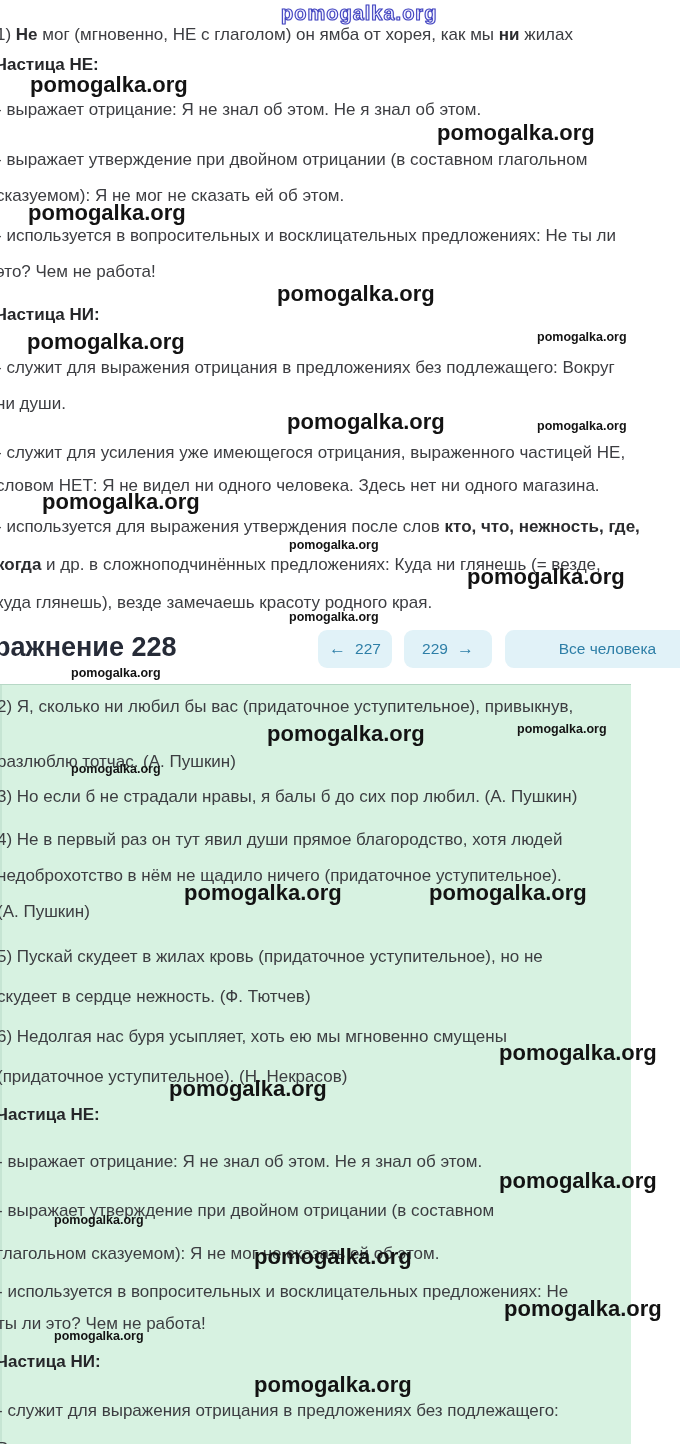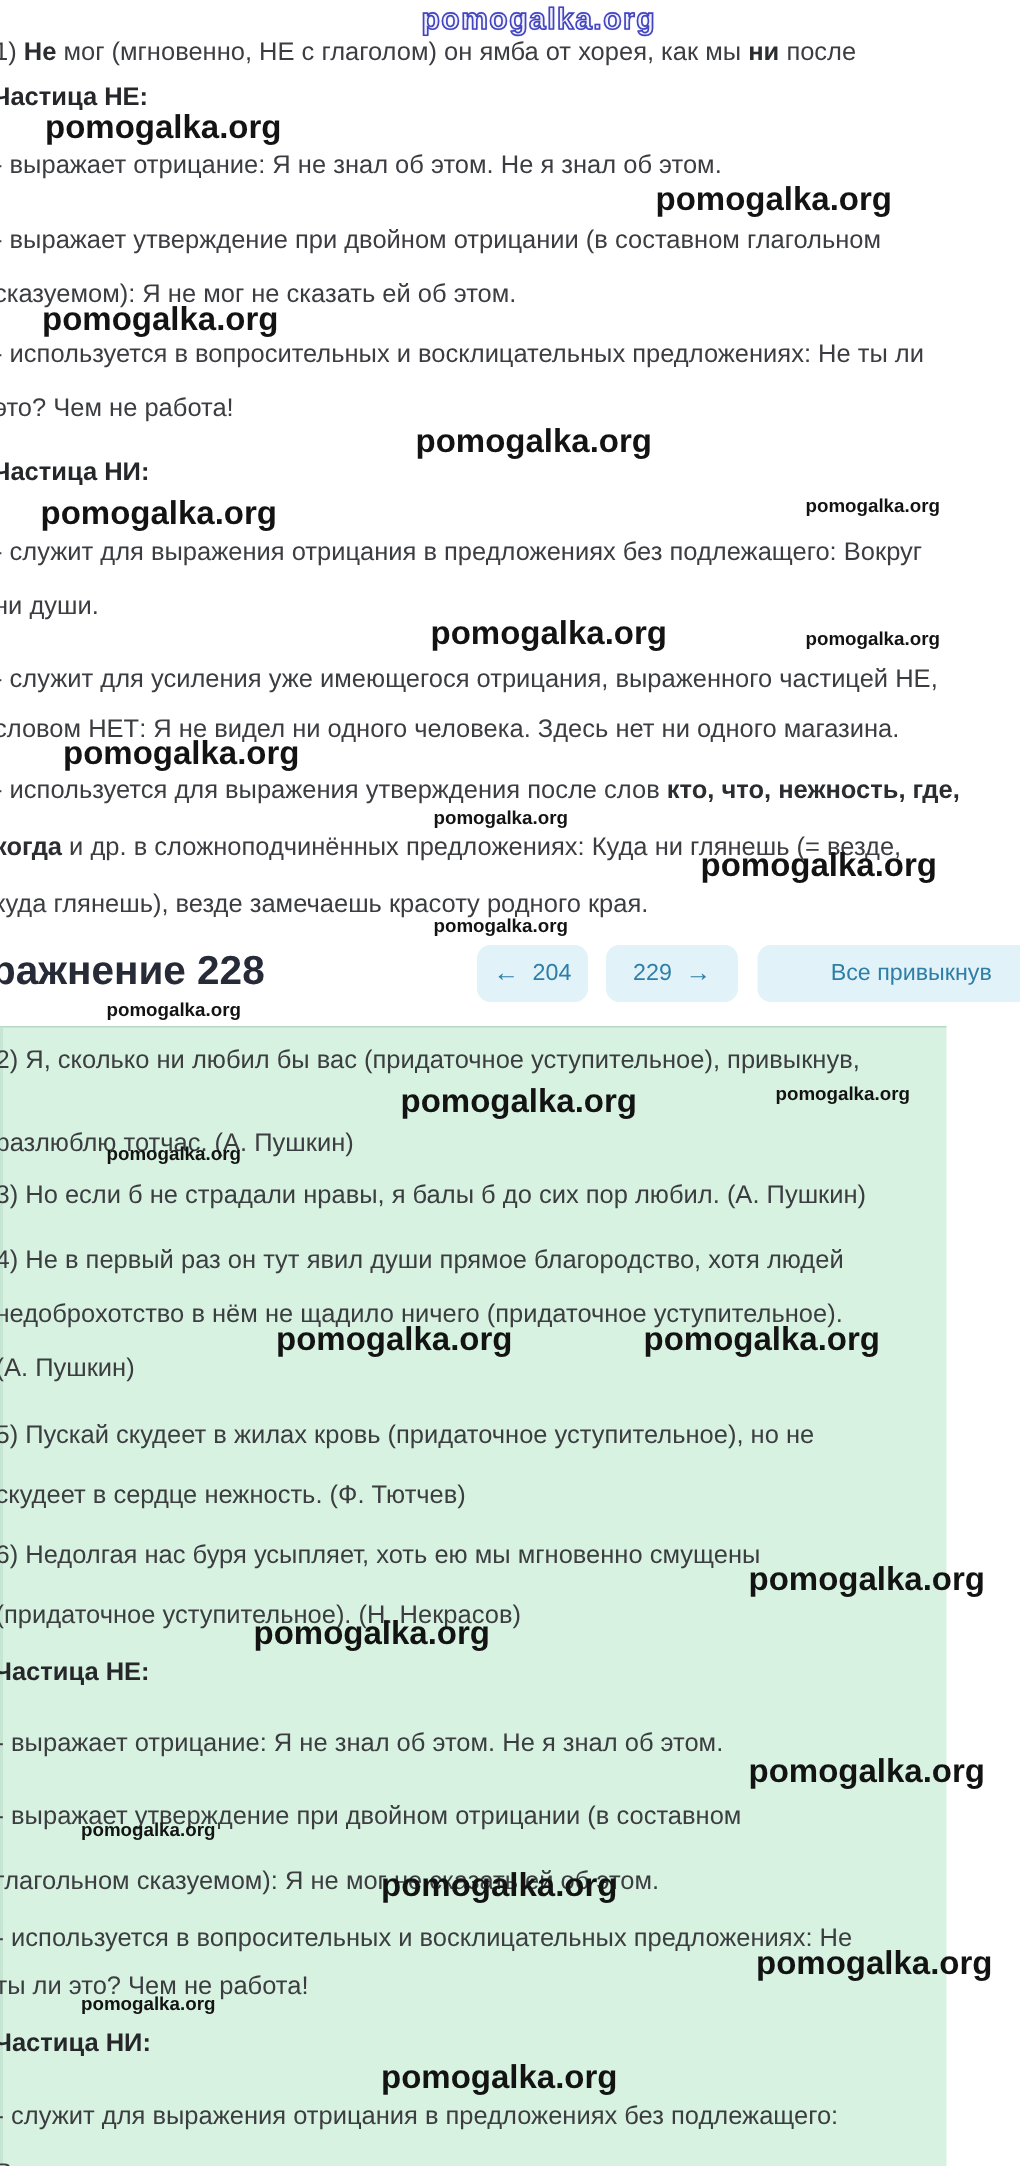--- a/index.html
+++ b/index.html
@@ -67,21 +67,21 @@
   .lh38 { line-height:38px; }
   .lh40 { line-height:40px; }
   .lh43 { line-height:43px; }
   .lh32 { line-height:32px; }
 </style>
 </head>
 <body>
 
 <span class="wm-outline" style="left:281px; top:2px;">pomogalka.org</span>
 
-<div class="line" style="left:-4px; top:22px; line-height:26px;"><span>1) </span><span class="bold">Не</span><span> мог (мгновенно, НЕ с глаголом) он ямба от хорея, как мы </span><span class="bold">ни</span><span> после</span></div>
+<div class="line" style="left:-4px; top:22px; line-height:26px;"><span>1) </span><span class="bold">Не</span><span> мог (мгновенно, НЕ с глаголом) он ямба от хорея, как мы </span><span class="bold">ни</span><span> жилах</span></div>
 
 <div class="heading" style="left:-5px; top:55px;">Частица НЕ:</div>
 <span class="wm-big" style="left:30px; top:72px;">pomogalka.org</span>
 <div class="line" style="left:-4px; top:92px;">- выражает отрицание: Я не знал об этом. Не я знал об этом.</div>
 <span class="wm-big" style="left:437px; top:120px;">pomogalka.org</span>
 <div class="line" style="left:-4px; top:142px;">- выражает утверждение при двойном отрицании (в составном глагольном
 сказуемом): Я не мог не сказать ей об этом.</div>
 <span class="wm-big" style="left:28px; top:200px;">pomogalka.org</span>
 <div class="line" style="left:-4px; top:218px;">- используется в вопросительных и восклицательных предложениях: Не ты ли
 это? Чем не работа!</div>
@@ -100,28 +100,28 @@
 <span class="wm-small" style="left:289px; top:538px;">pomogalka.org</span>
 <div class="line lh38" style="left:-4px; top:508px;"><span>- используется для выражения утверждения после слов </span><span class="bold">кто, что, нежность, где,
 </span><span class="bold">когда</span><span> и др. в сложноподчинённых предложениях: Куда ни глянешь (= везде,
 куда глянешь), везде замечаешь красоту родного края.</span></div>
 <span class="wm-big" style="left:467px; top:564px;">pomogalka.org</span>
 <span class="wm-small" style="left:289px; top:610px;">pomogalka.org</span>
 
 <div class="ex-title" style="left:-6px; top:632px;">ражнение 228</div>
 <button class="btn" style="left:318px; top:630px; width:74px; height:38px;">
     <span class="arrow">←</span>
-    <span>204</span>
+    <span>227</span>
   </button>
 <button class="btn" style="left:404px; top:630px; width:88px; height:38px;align-items:center;">
     <span>229</span>
     <span class="arrow">→</span>
   </button>
 <button class="btn" style="left:505px; top:630px; width:205px; height:38px;">
-    <span>Все привыкнув</span>
+    <span>Все человека</span>
   </button>
 <span class="wm-small" style="left:71px; top:666px;">pomogalka.org</span>
 
 <div class="greenbox"></div>
 
 <div class="line" style="left:-3px; top:694px; line-height:26px;">2) Я, сколько ни любил бы вас (придаточное уступительное), привыкнув,</div>
 <span class="wm-big" style="left:267px; top:721px;">pomogalka.org</span>
 <span class="wm-small" style="left:517px; top:722px;">pomogalka.org</span>
 <div class="line" style="left:-3px; top:749px; line-height:26px;">разлюблю тотчас. (А. Пушкин)</div>
 <span class="wm-small" style="left:71px; top:762px;">pomogalka.org</span>

